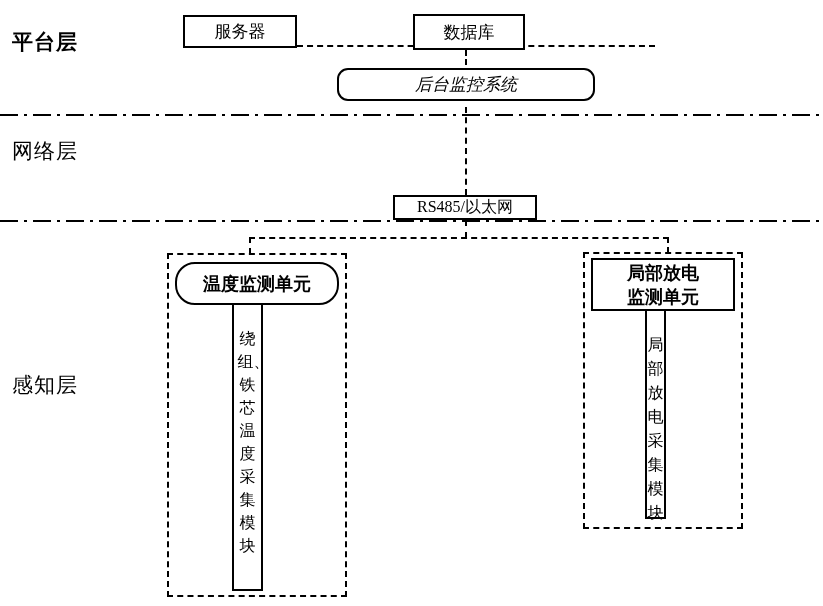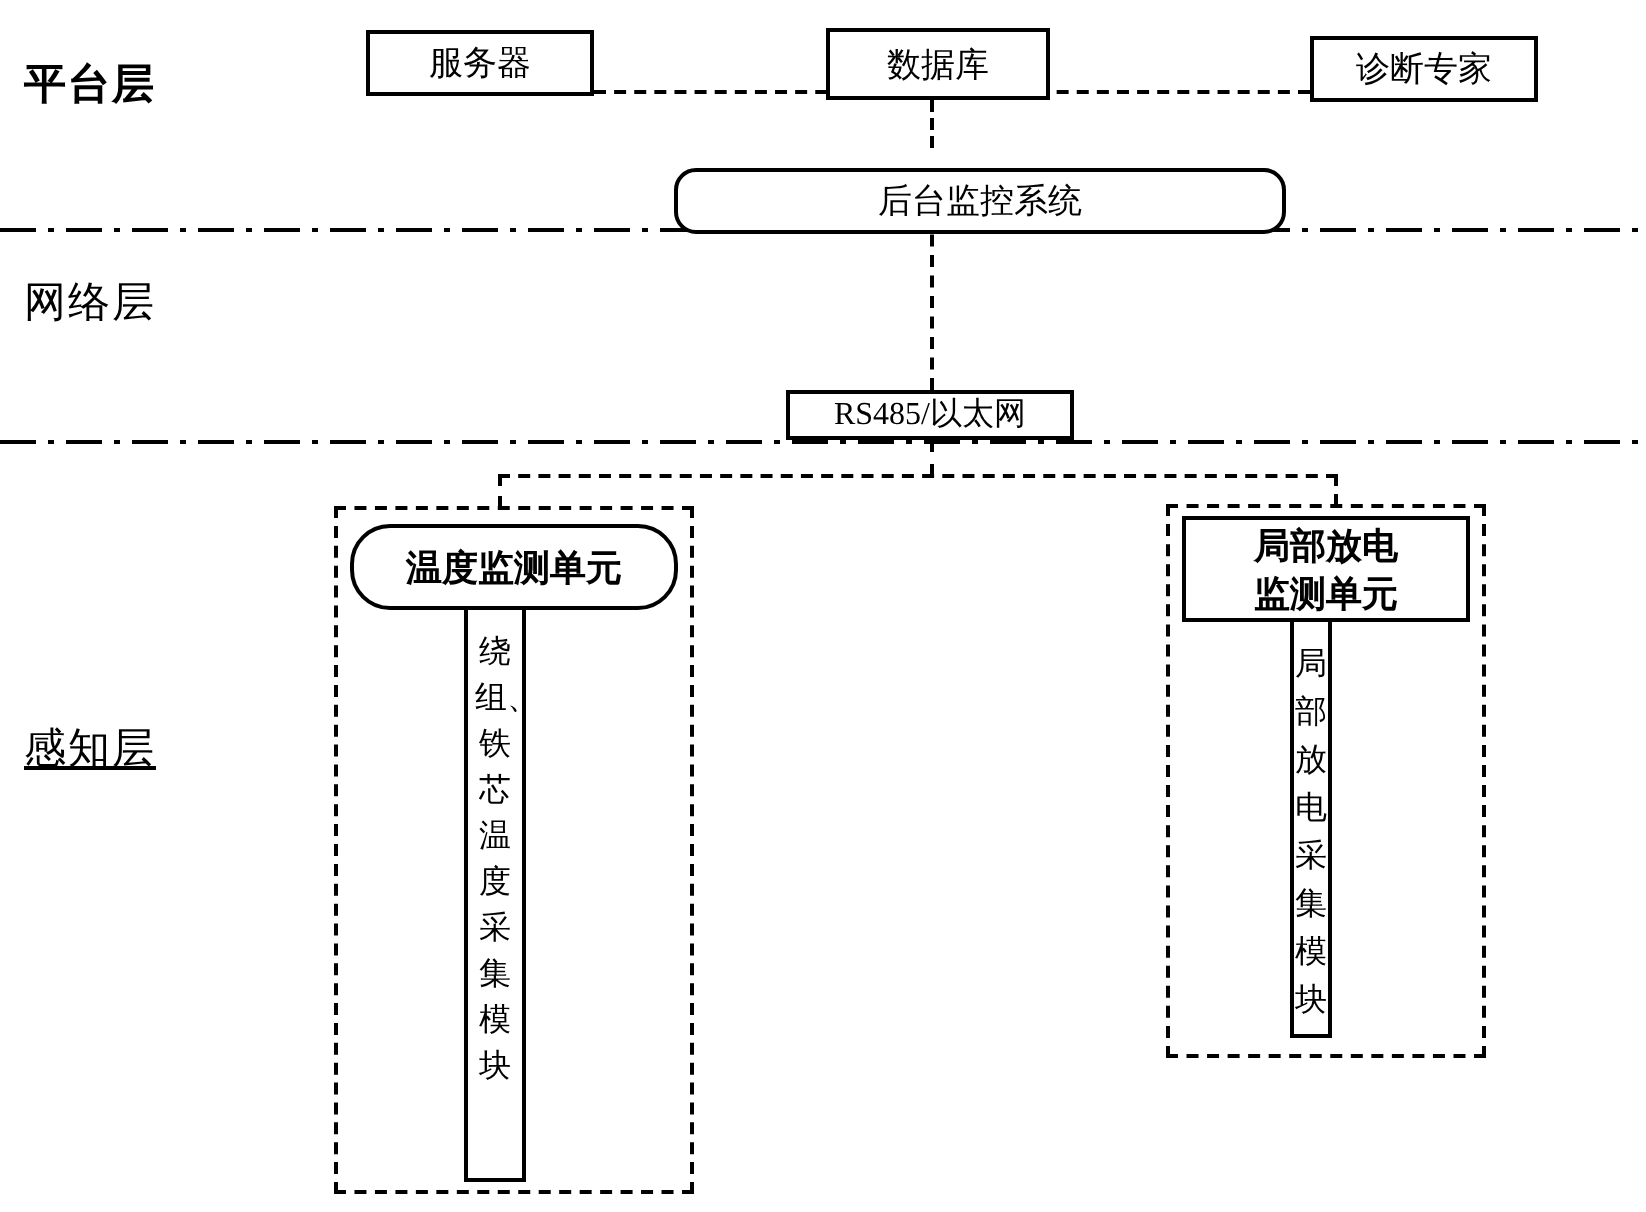--- a/index.html
+++ b/index.html
@@ -41,21 +41,21 @@
     box-sizing: border-box;
   }
   .vtext-box {
     position: absolute;
     border: 2px solid #000;
     background: #fff;
     z-index: 2;
     box-sizing: border-box;
     display: flex;
     justify-content: center;
-    padding-top: 10px;
+    padding-top: 22px;
   }
   .vtext {
     width: 20px;
     font-size: 16px;
     word-break: break-all;
     text-align: center;
   }
   .vtext.lh23 { line-height: 23px; }
   .vtext.lh24 { line-height: 24px; }
   .prewrap { white-space: pre-line; line-height: 24px; }
@@ -86,37 +86,36 @@
     );
   }
 </style>
 </head>
 <body>
 
 <div class="canvas">
 
   <div class="layer-label" style="left:12px; top:28px;font-weight:bold;">平台层</div>
   <div class="layer-label" style="left:12px; top:137px;">网络层</div>
-  <div class="layer-label" style="left:12px; top:360px;text-decoration:underline;">感知层</div>
+  <div class="layer-label" style="left:12px; top:371px;">感知层</div>
 
   <div class="divider" style="top:114px;"></div>
   <div class="divider" style="top:220px;"></div>
 
   <div class="hline" style="left:297px; top:45px; width:358px;"></div>
   <div class="vline" style="left:465px; top:50px; height:24px;"></div>
   <div class="vline" style="left:465px; top:107px; height:88px;"></div>
   <div class="vline" style="left:465px; top:220px; height:18px;"></div>
   <div class="hline" style="left:249px; top:237px; width:420px;"></div>
   <div class="vline" style="left:249px; top:237px; height:17px;"></div>
   <div class="vline" style="left:667px; top:237px; height:16px;"></div>
 
   <div class="box" style="left:183px; top:15px; width:114px; height:33px;">服务器</div>
   <div class="box" style="left:413px; top:14px; width:112px; height:36px;">数据库</div>
-  <div class="box" style="left:655px; top:18px; width:114px; height:33px;">诊断专家</div>
-  <div class="box rounded" style="left:337px; top:84px; width:306px; height:33px;">后台监控系统</div>
+  <div class="box rounded" style="left:337px; top:68px; width:258px; height:33px;font-style:italic;">后台监控系统</div>
 
   <div class="box small" style="left:393px; top:195px; width:144px; height:25px;">RS485/以太网</div>
 
   <div class="dashed-container" style="left:167px; top:253px; width:180px; height:344px;"></div>
   <div class="box bold" style="left:175px; top:262px; width:164px; height:43px;border-radius:20px;">温度监测单元</div>
   <div class="vtext-box" style="left:232px; top:303px; width:31px; height:288px;">
     <div class="vtext lh23">绕组、铁芯温度采集模块</div>
   </div>
 
   <div class="dashed-container" style="left:583px; top:252px; width:160px; height:277px;"></div>

